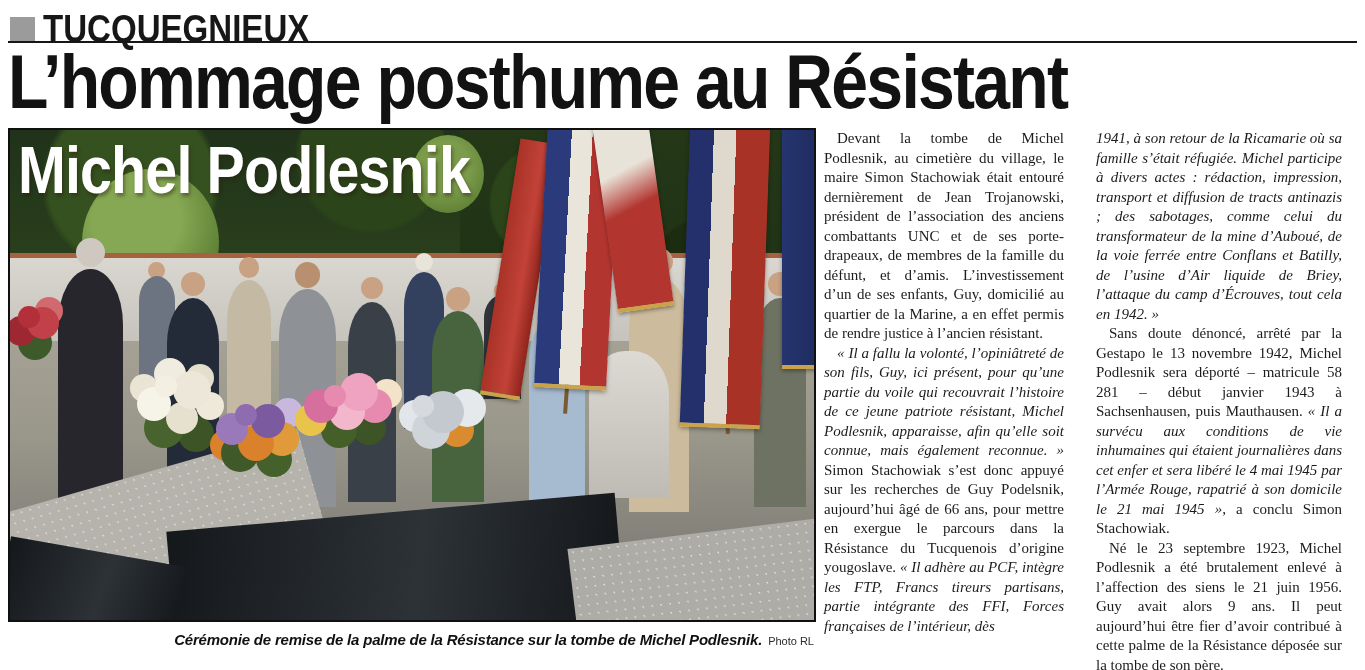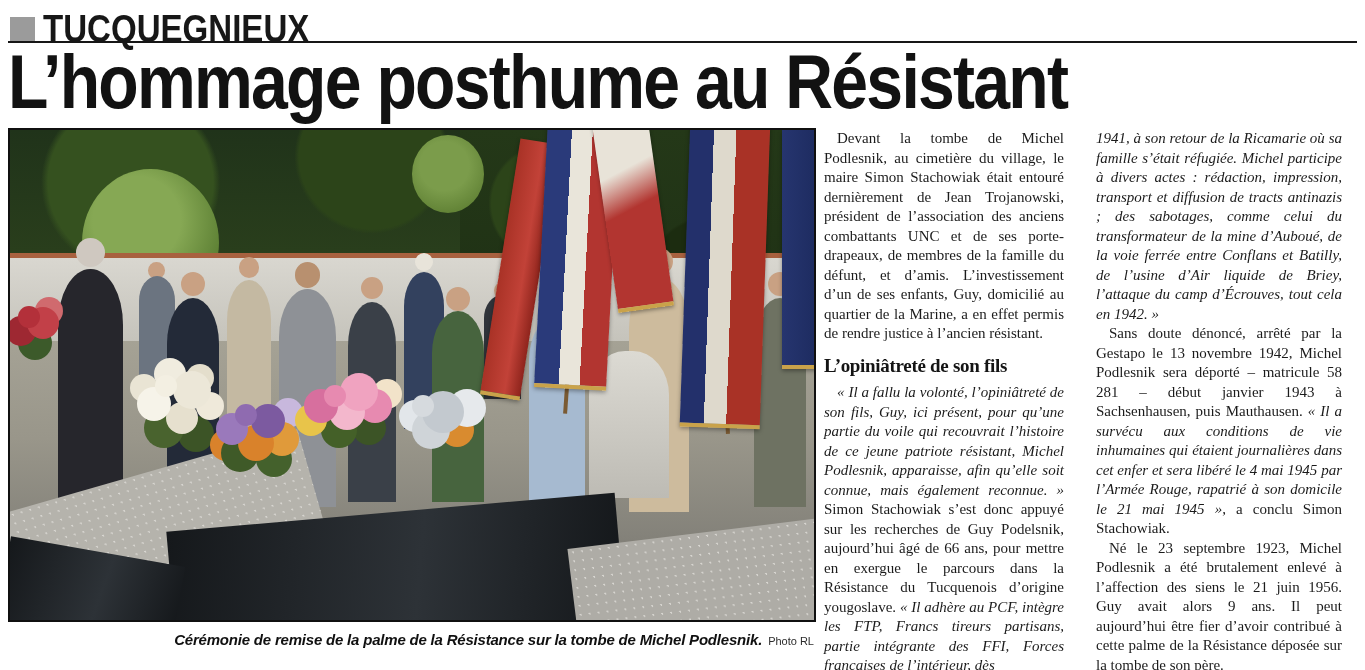--- a/index.html
+++ b/index.html
@@ -153,29 +153,29 @@
   <div class="tomb granite-dark" style="left:20%;top:78%;width:56%;height:26%;transform:rotate(-5deg);"></div>
   <div class="tomb granite-light" style="left:70%;top:82%;width:34%;height:22%;transform:rotate(-7deg);background-color:#aeaca6;"></div>
   <div class="tomb granite-dark" style="left:-1%;top:86%;width:22%;height:18%;transform:rotate(10deg);"></div>
 
   <div class="bq bq-red" style="left:1%;top:36%;"></div>
   <div class="bq bq-white" style="left:18%;top:50%;"></div>
   <div class="bq bq-mixed" style="left:28%;top:56%;"></div>
   <div class="bq bq-pink" style="left:39%;top:52%;"></div>
   <div class="bq bq-wrap" style="left:50%;top:54%;"></div>
 
+  <div class="ph-title"><span class="cond">Michel Podlesnik</span></div>
 </div>
 
 <div class="caption-row">
   <span class="caption">Cérémonie de remise de la palme de la Résistance sur la tombe de Michel Podlesnik.</span><span class="credit">Photo RL</span>
 </div>
 
 <div class="col col-1">
   <p><span>Devant la tombe de Michel Podlesnik, au cimetière du village, le maire Simon Stachowiak était entouré dernièrement de Jean Trojanowski, président de l’association des anciens combattants UNC et de ses porte-drapeaux, de membres de la famille du défunt, et d’amis. L’investissement d’un de ses enfants, Guy, domicilié au quartier de la Marine, a en effet permis de rendre justice à l’ancien résistant.</span></p>
-  <h3>L’opiniâtreté de son fils</h3>
   <p><span class="q">« Il a fallu la volonté, l’opiniâtreté de son fils, Guy, ici présent, pour qu’une partie du voile qui recouvrait l’histoire de ce jeune patriote résistant, Michel Podlesnik, apparaisse, afin qu’elle soit connue, mais également reconnue. » </span><span>Simon Stachowiak s’est donc appuyé sur les recherches de Guy Podelsnik, aujourd’hui âgé de 66 ans, pour mettre en exergue le parcours dans la Résistance du Tucquenois d’origine yougoslave. </span><span class="q">« Il adhère au PCF, intègre les FTP, Francs tireurs partisans, partie intégrante des FFI, Forces françaises de l’intérieur, dès</span></p>
 </div>
 
 <div class="col col-2">
   <p class="noindent"><span class="q">1941, à son retour de la Ricamarie où sa famille s’était réfugiée. Michel participe à divers actes : rédaction, impression, transport et diffusion de tracts antinazis ; des sabotages, comme celui du transformateur de la mine d’Auboué, de la voie ferrée entre Conflans et Batilly, de l’usine d’Air liquide de Briey, l’attaque du camp d’Écrouves, tout cela en 1942. »</span></p>
   <p><span>Sans doute dénoncé, arrêté par la Gestapo le 13 novembre 1942, Michel Podlesnik sera déporté – matricule 58 281 – début janvier 1943 à Sachsenhausen, puis Mauthausen. </span><span class="q">« Il a survécu aux conditions de vie inhumaines qui étaient journalières dans cet enfer et sera libéré le 4 mai 1945 par l’Armée Rouge, rapatrié à son domicile le 21 mai 1945 »</span><span>, a conclu Simon Stachowiak.</span></p>
   <p><span>Né le 23 septembre 1923, Michel Podlesnik a été brutalement enlevé à l’affection des siens le 21 juin 1956. Guy avait alors 9 ans. Il peut aujourd’hui être fier d’avoir contribué à cette palme de la Résistance déposée sur la tombe de son père.</span></p>
 </div>
 
 </body></html>

